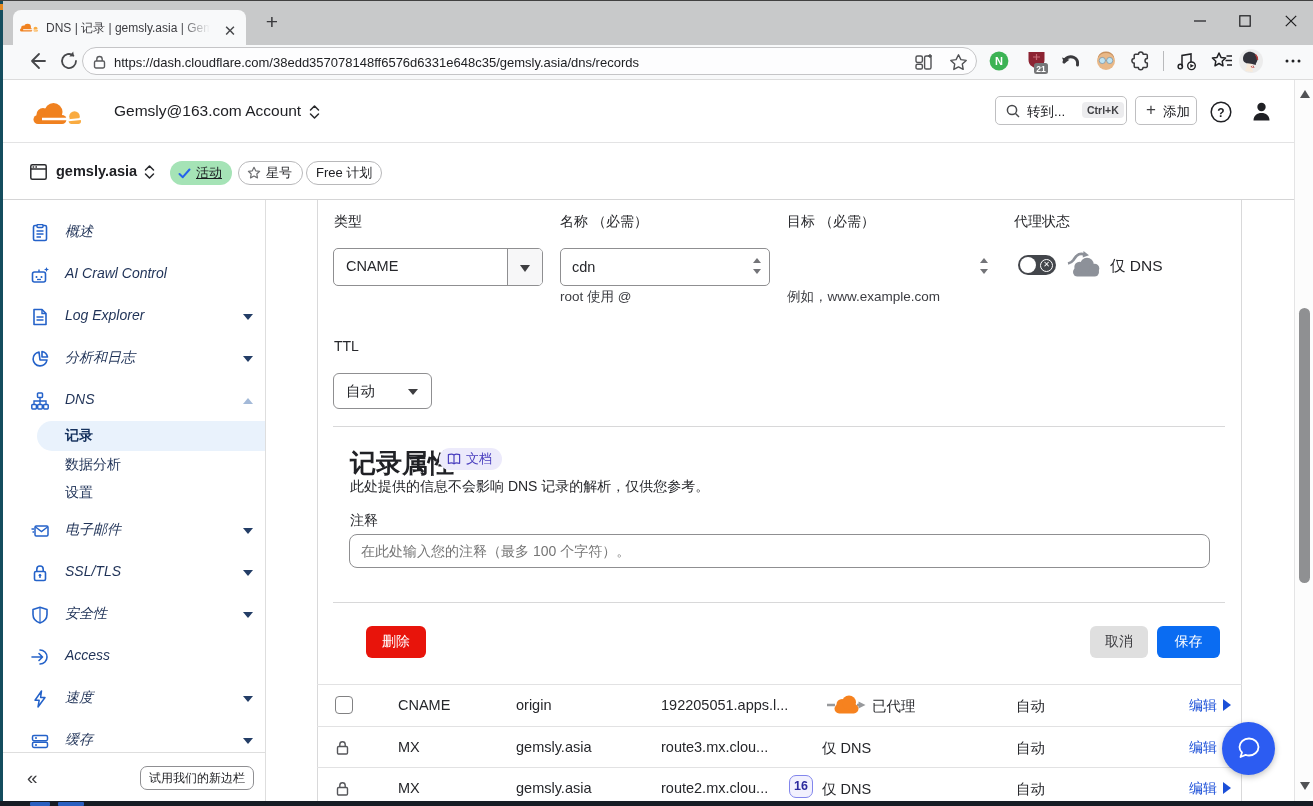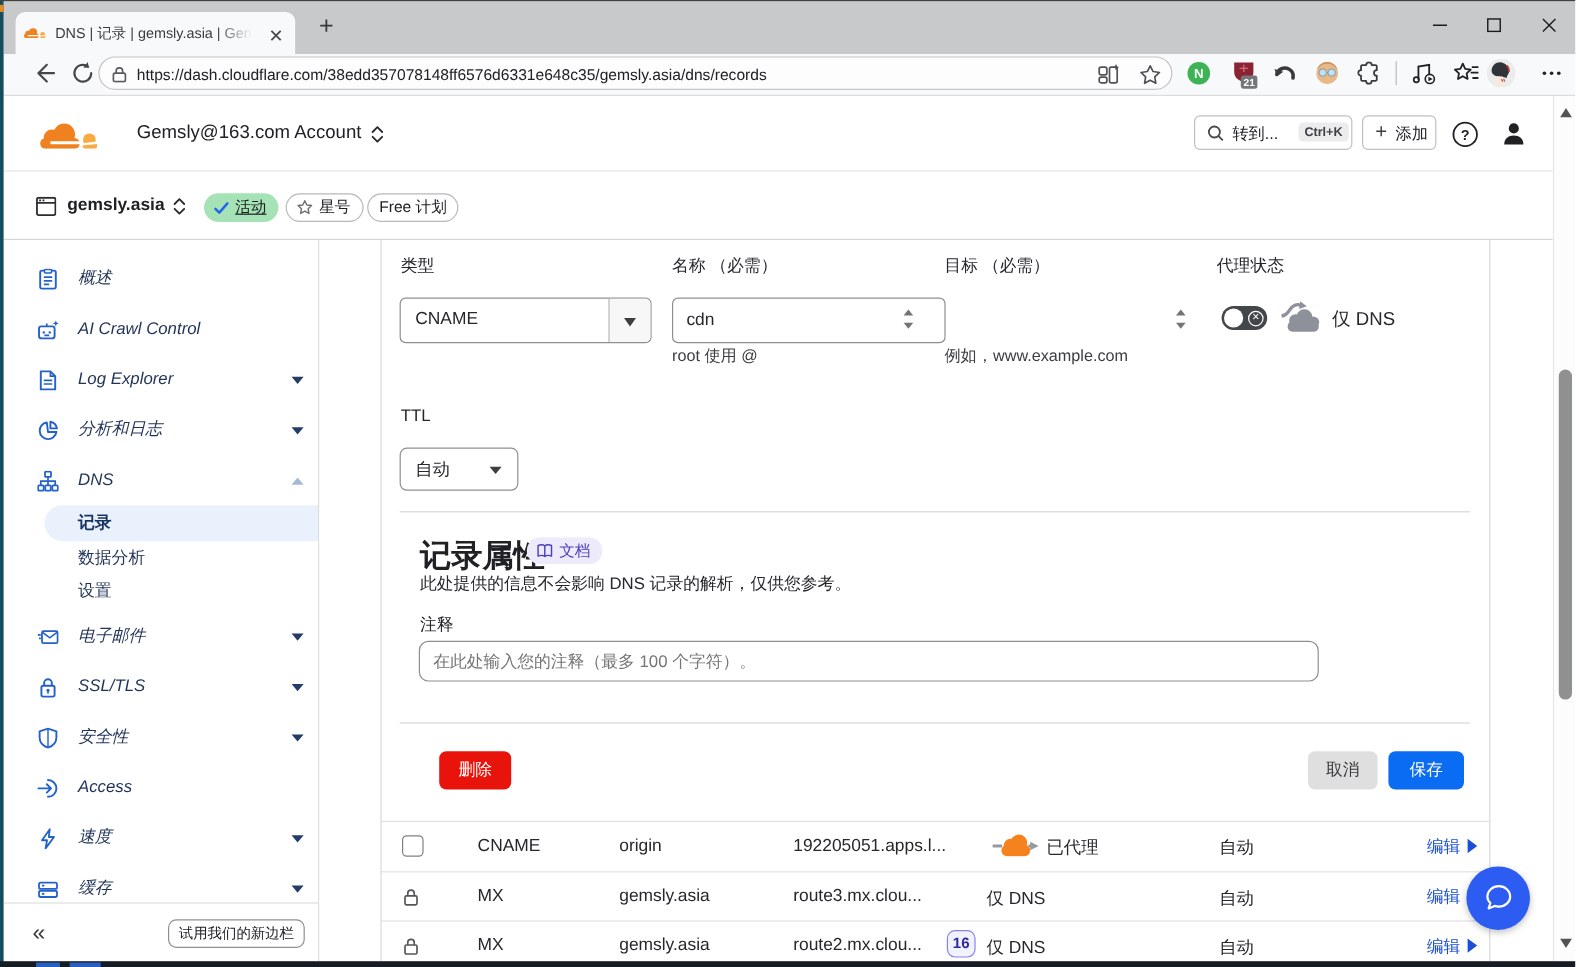--- a/index.html
+++ b/index.html
@@ -440,21 +440,21 @@
       <div class="abs vline" style="left:1238px"></div>
 
       <div class="abs flabel" style="left:331px; top:12.5px">类型</div>
       <div class="abs select" style="left:330px; top:47.5px; width:210px; height:38px">
         <span class="val">CNAME</span>
         <span class="sel-seg"></span>
         <span class="caret-down" style="right:12px; top:16px"></span>
       </div>
 
       <div class="abs flabel" style="left:557px; top:12.5px">名称 （必需）</div>
-      <input class="abs tinput" style="left: 557px; top: 47.5px; width: 228px; height: 38px;" value="cdn">
+      <input class="abs tinput" style="left: 557px; top: 47.5px; width: 210px; height: 38px;" value="cdn">
       <div class="abs spinner" style="left:750px; top:55px">
           <span class="spin-up"></span>
           <span class="spin-dn"></span>
         </div>
       <div class="abs fhelper" style="left:557px; top:88px">root 使用 @</div>
 
       <div class="abs flabel" style="left:784px; top:12.5px">目标 （必需）</div>
       <div class="abs spinner" style="left:977px; top:55px">
           <span class="spin-up"></span>
           <span class="spin-dn"></span>
@@ -490,21 +490,21 @@
       <div class="abs doc-badge" style="left:436px; top:248px">
         <svg width="14" height="12" viewBox="0 0 14 12">
           <path d="M7 2 C5.8 0.9 3.4 0.9 1.4 1.6 V10.4 C3.4 9.7 5.8 9.7 7 10.8 C8.2 9.7 10.6 9.7 12.6 10.4 V1.6 C10.6 0.9 8.2 0.9 7 2 Z" fill="none" stroke="#4a3fbf" stroke-width="1.2" stroke-linejoin="round"></path>
           <path d="M7 2.2 V10.6" stroke="#4a3fbf" stroke-width="1.2"></path>
         </svg>
         <span>文档</span>
       </div>
       <div class="abs flabel" style="left:347px; top:277.5px">此处提供的信息不会影响 DNS 记录的解析，仅供您参考。</div>
 
       <div class="abs flabel" style="left:347px; top:312px">注释</div>
-      <input class="abs tinput" style="left: 346px; top: 333.5px; width: 750px; height: 34px; border-radius: 8px; font-size: 14px;" placeholder="在此处输入您的注释（最多 100 个字符）。">
+      <input class="abs tinput" style="left: 346px; top: 333.5px; width: 861px; height: 34px; border-radius: 8px; font-size: 14px;" placeholder="在此处输入您的注释（最多 100 个字符）。">
 
       <div class="abs hdivider" style="left:330px; top:401.5px; width:892px"></div>
 
       <button class="abs btn btn-delete" style="left:363px; top:426px; width:60px; height:32px">删除</button>
       <button class="abs btn btn-cancel" style="left:1087px; top:426px; width:58px; height:32px">取消</button>
       <button class="abs btn btn-save" style="left:1154px; top:426px; width:63px; height:32px">保存</button>
 
       <div class="abs trow" style="top:484px">
         <span class="checkbox"></span>
         <span class="tcell" style="left:81px">CNAME</span>

